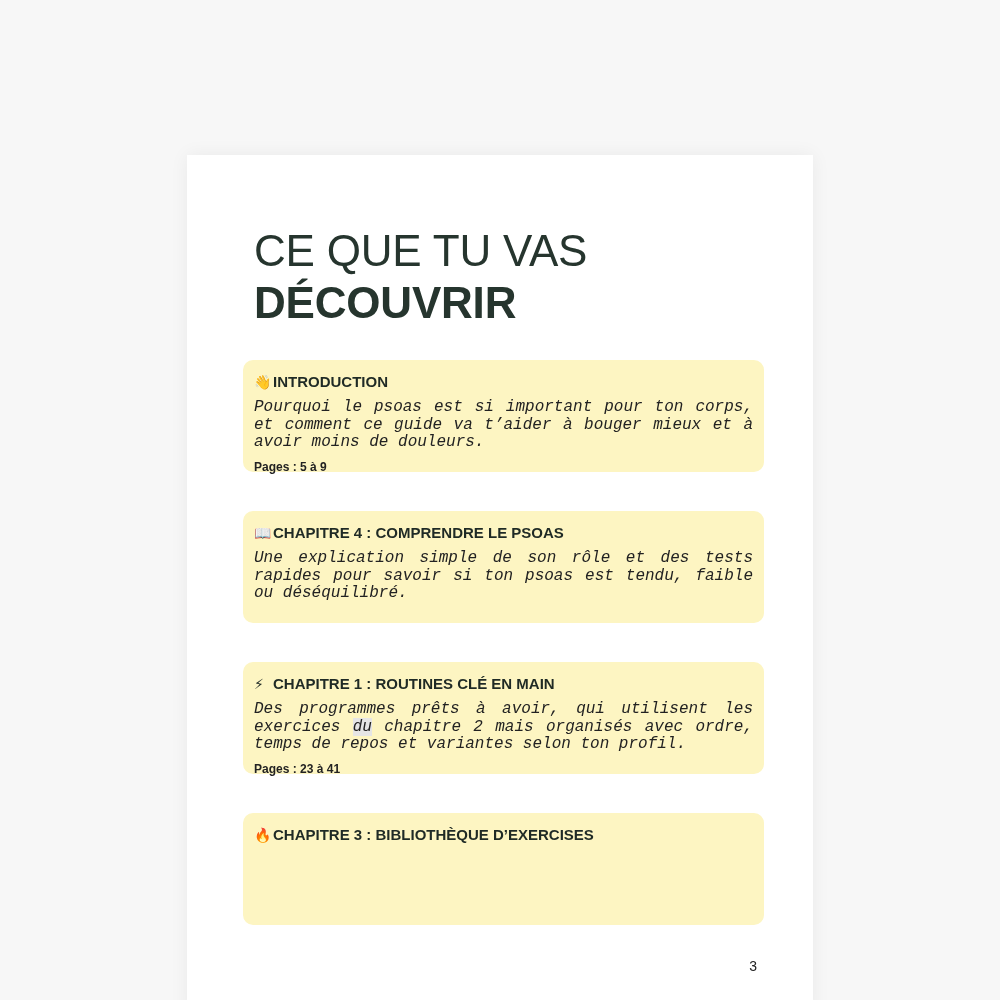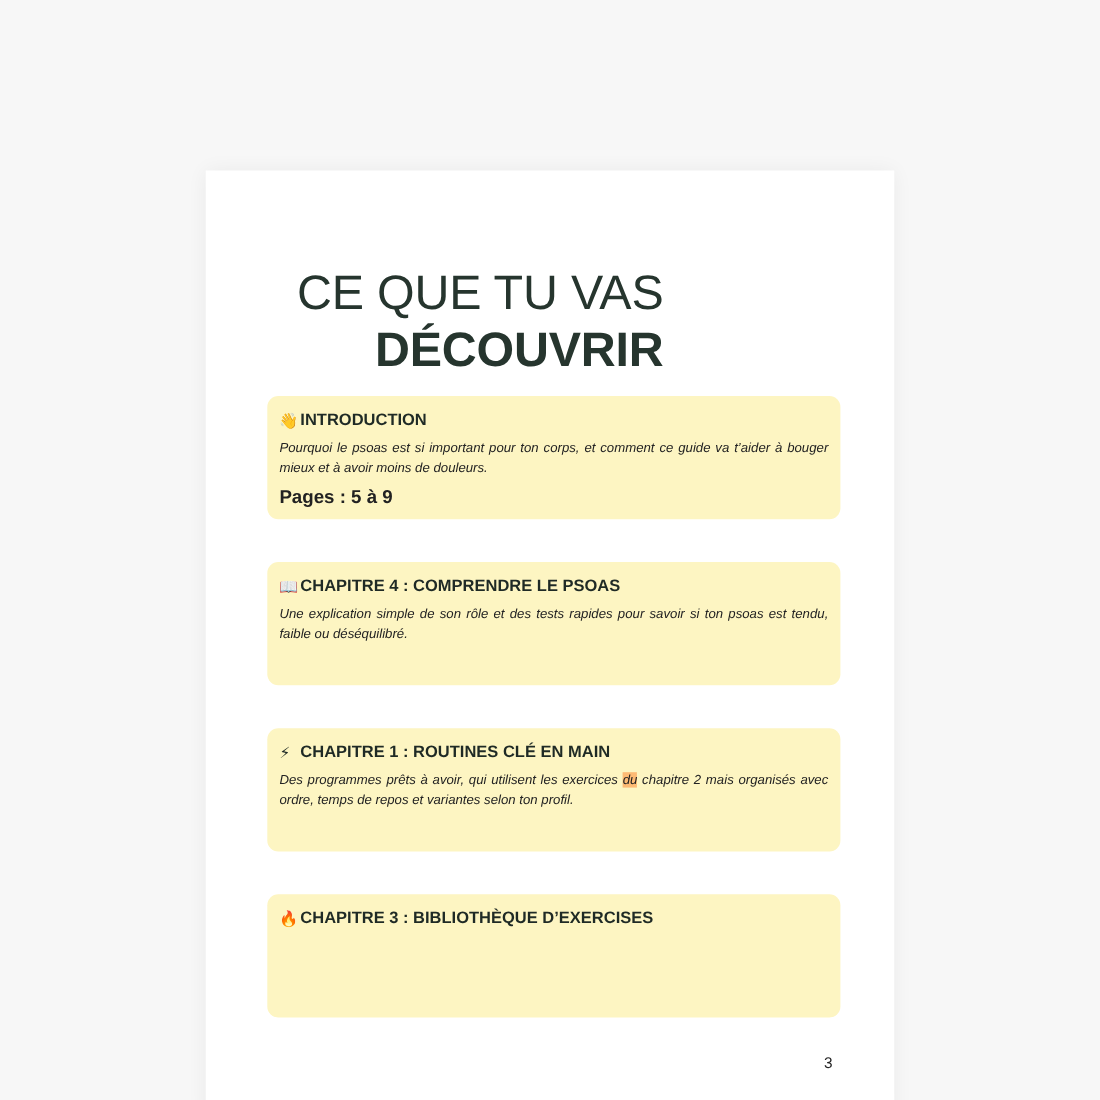--- a/index.html
+++ b/index.html
@@ -14,39 +14,39 @@
       width: 626px; height: 860px;
       background: #ffffff;
       box-shadow: 0 0 18px rgba(0,0,0,0.06);
     }
     .title {
       position: absolute; left: 67px; top: 70px;
       color: #26352e; font-size: 44px; line-height: 52px;
       letter-spacing: -0.2px;
     }
     .title .l1 { font-weight: 400; display: block; }
-    .title .l2 { font-weight: 700; display: block; text-align: right; }
+    .title .l2 { font-weight: 700; display: block; }
     .card {
       position: absolute; left: 56px; width: 521px; height: 112px;
       background: #fdf5c2; border-radius: 10px;
       box-sizing: border-box; padding: 12px 11px 0 11px;
       color: #1f2a25;
     }
     .card-head { display: flex; align-items: center; font-weight: 700; font-size: 15px; line-height: 20px; }
     .card-icon { width: 18px; font-size: 14px; line-height: 16px; margin-right: 1px; }
-    .card-desc { font-style: italic; font-size: 12px; line-height: 17.5px; margin-top: 7px; text-align: justify; color: #222; }
-    .card-pages { font-weight: 700; font-size: 17px; margin-top: 8px; color: #222; }
-    .hl { background: #fdba74; }
+    .card-desc { font-style: italic; font-size: 16px; line-height: 17.5px; margin-top: 7px; text-align: justify; color: #222; font-family: Liberation Mono, monospace; }
+    .card-pages { font-weight: 700; font-size: 12px; margin-top: 8px; color: #222; }
+    .hl { background: #e5e5e5; }
     .pagenum { position: absolute; right: 56px; top: 803px; font-size: 14px; color: #222; }
   </style>
 </head>
 <body>
 
 <div class="page">
-  <h1 class="title" style="margin:16px;">
+  <h1 class="title" style="margin:0;">
     <span class="l1">CE QUE TU VAS</span>
     <span class="l2">DÉCOUVRIR</span>
   </h1>
 
   <div class="card" style="top:205px;">
     <div class="card-head">
       <span class="card-icon">👋</span>
       <span>INTRODUCTION</span>
     </div>
     <div class="card-desc">Pourquoi le psoas est si important pour ton corps, et comment ce guide va t’aider à bouger mieux et à avoir moins de douleurs.</div>
@@ -60,20 +60,21 @@
     </div>
     <div class="card-desc">Une explication simple de son rôle et des tests rapides pour savoir si ton psoas est tendu, faible ou déséquilibré.</div>
   </div>
 
   <div class="card" style="top:507px;">
     <div class="card-head">
       <span class="card-icon">⚡</span>
       <span>CHAPITRE 1 : ROUTINES CLÉ EN MAIN</span>
     </div>
     <div class="card-desc"><span>Des programmes prêts à avoir, qui utilisent les exercices </span><span class="hl">du</span><span> chapitre 2 mais organisés avec ordre, temps de repos et variantes selon ton profil.</span></div>
+    <div class="card-pages">Pages : 23 à 41</div>
   </div>
 
   <div class="card" style="top:658px;">
     <div class="card-head">
       <span class="card-icon">🔥</span>
       <span>CHAPITRE 3 : BIBLIOTHÈQUE D’EXERCISES</span>
     </div>
   </div>
 
   <div class="pagenum">3</div>

